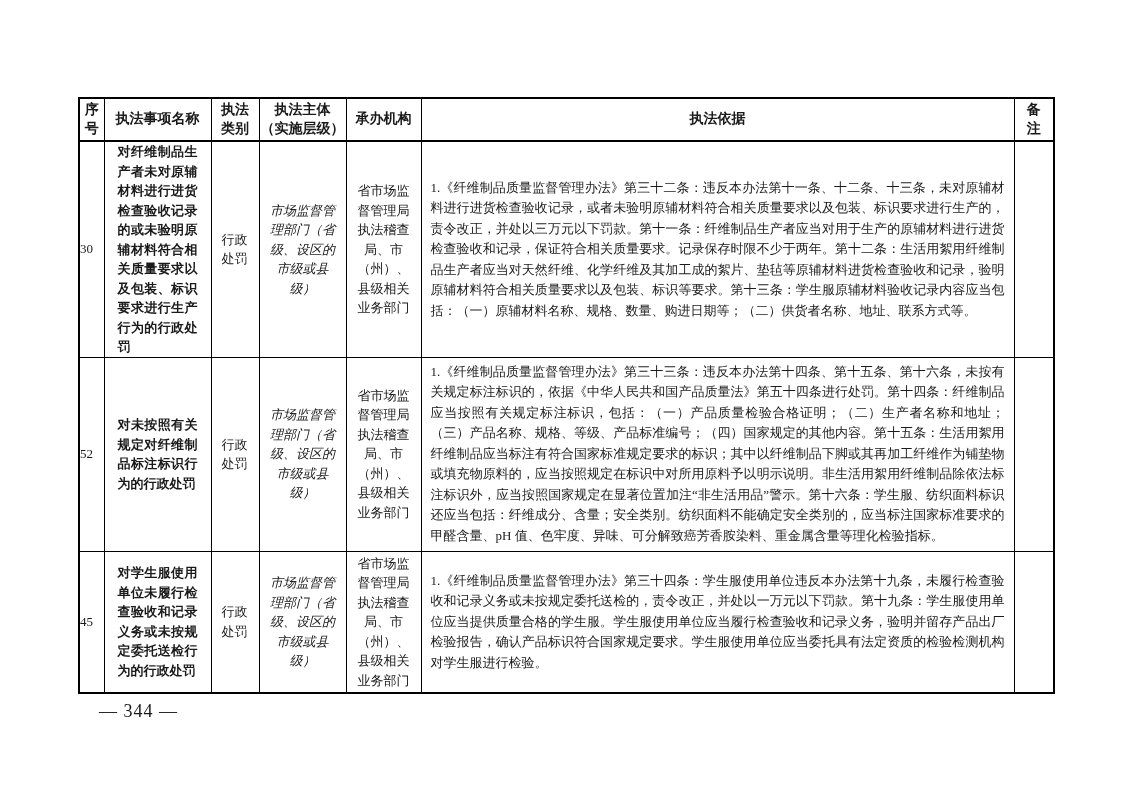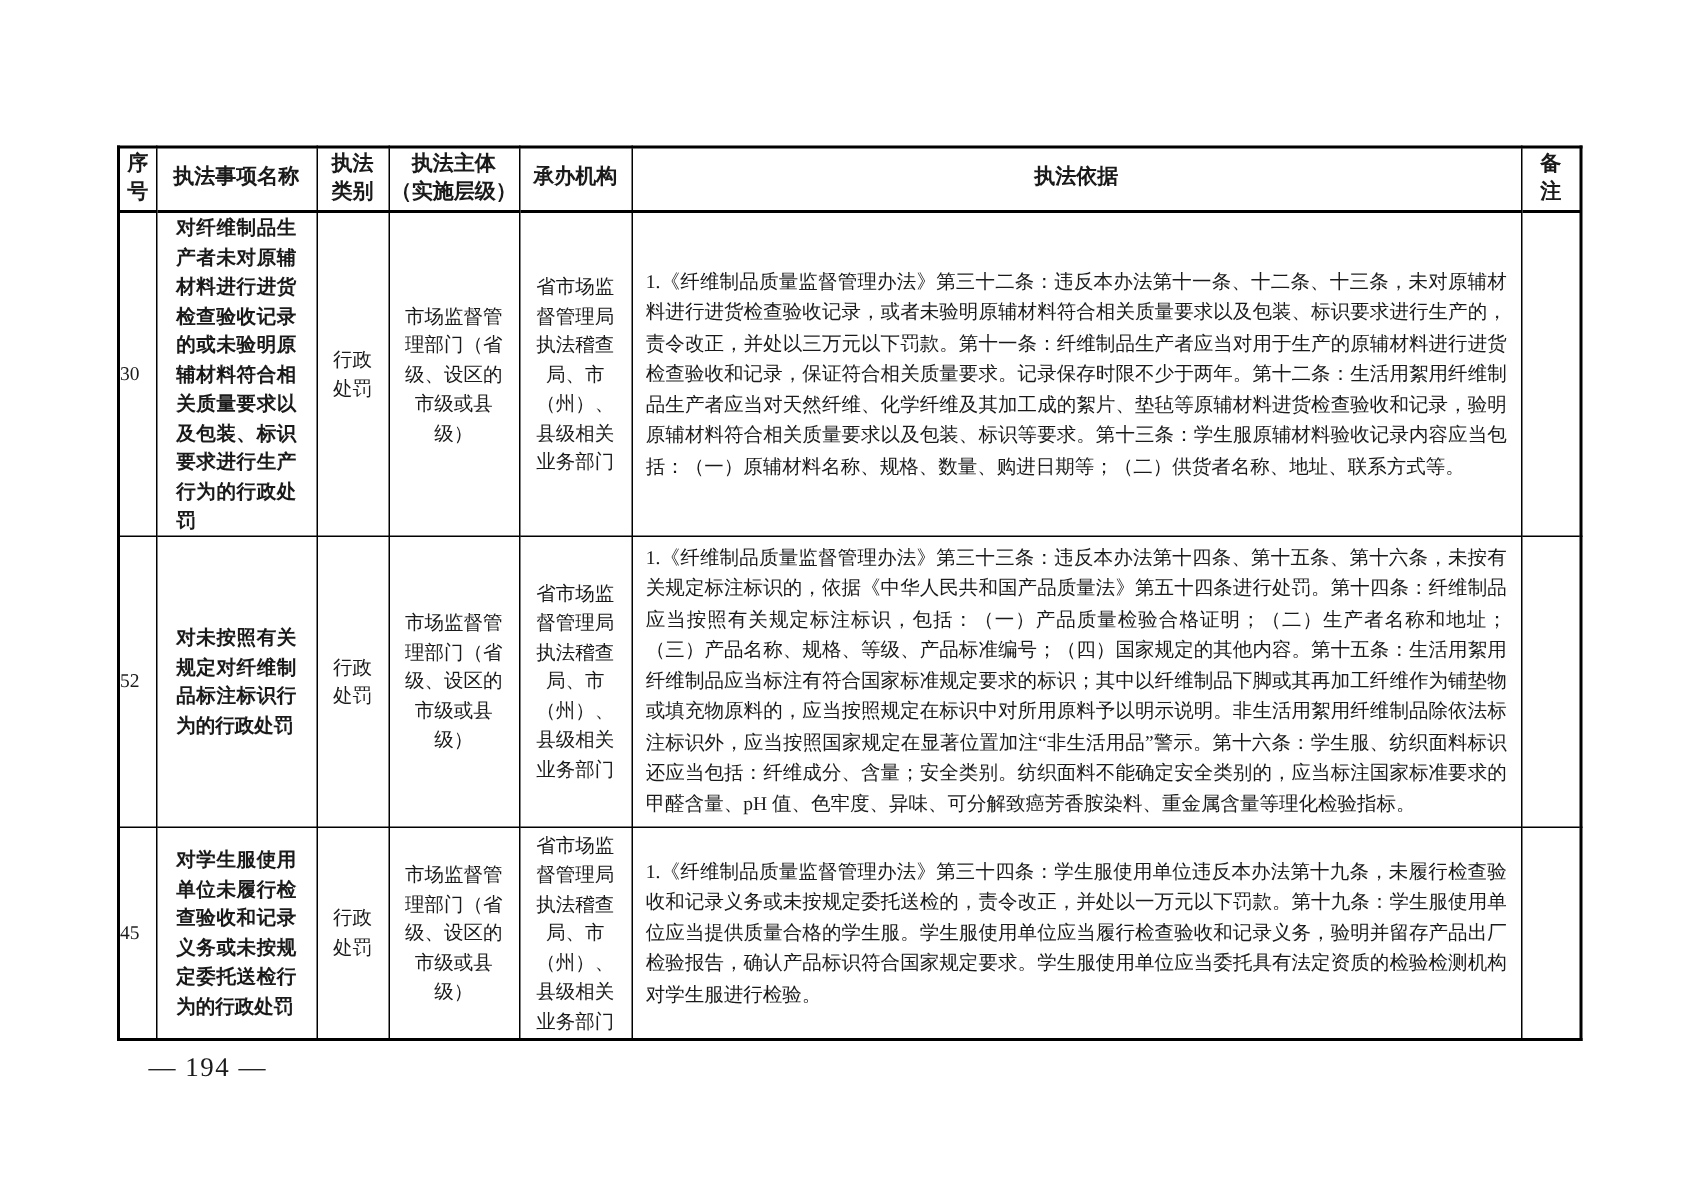--- a/index.html
+++ b/index.html
@@ -50,27 +50,28 @@
     font-size: 13px;
     line-height: 19.5px;
     text-align: justify;
     text-justify: inter-ideograph;
     font-weight: bold;
   }
   td.c-cat div {
     padding: 0 10px;
     font-size: 13px;
     line-height: 19.5px;
-    text-align: center;
+    text-align: left;
   }
   td.c-subj div {
     padding: 0 10px;
     font-size: 13px;
     line-height: 19.5px;
     text-align: center;
+    font-style: italic;
   }
   td.c-agency div {
     padding: 0 10px;
     font-size: 13px;
     line-height: 19.5px;
     text-align: center;
   }
   td.c-basis div {
     padding: 2px 9px;
     font-size: 13px;
@@ -177,13 +178,13 @@
           </td>
         <td class="c-basis">
           <div><span>1.</span><span class="b-title">《纤维制品质量监督管理办法》</span><span>第三十四条：学生服使用单位违反本办法第十九条，未履行检查验收和记录义务或未按规定委托送检的，责令改正，并处以一万元以下罚款。第十九条：学生服使用单位应当提供质量合格的学生服。学生服使用单位应当履行检查验收和记录义务，验明并留存产品出厂检验报告，确认产品标识符合国家规定要求。学生服使用单位应当委托具有法定资质的检验检测机构对学生服进行检验。</span></div>
         </td>
         <td class="c-remark"></td>
       </tr>
     </tbody>
   </table>
 </div>
 
-<div class="page-number">— 194 —</div>
+<div class="page-number">— 344 —</div>
 
 </body></html>

